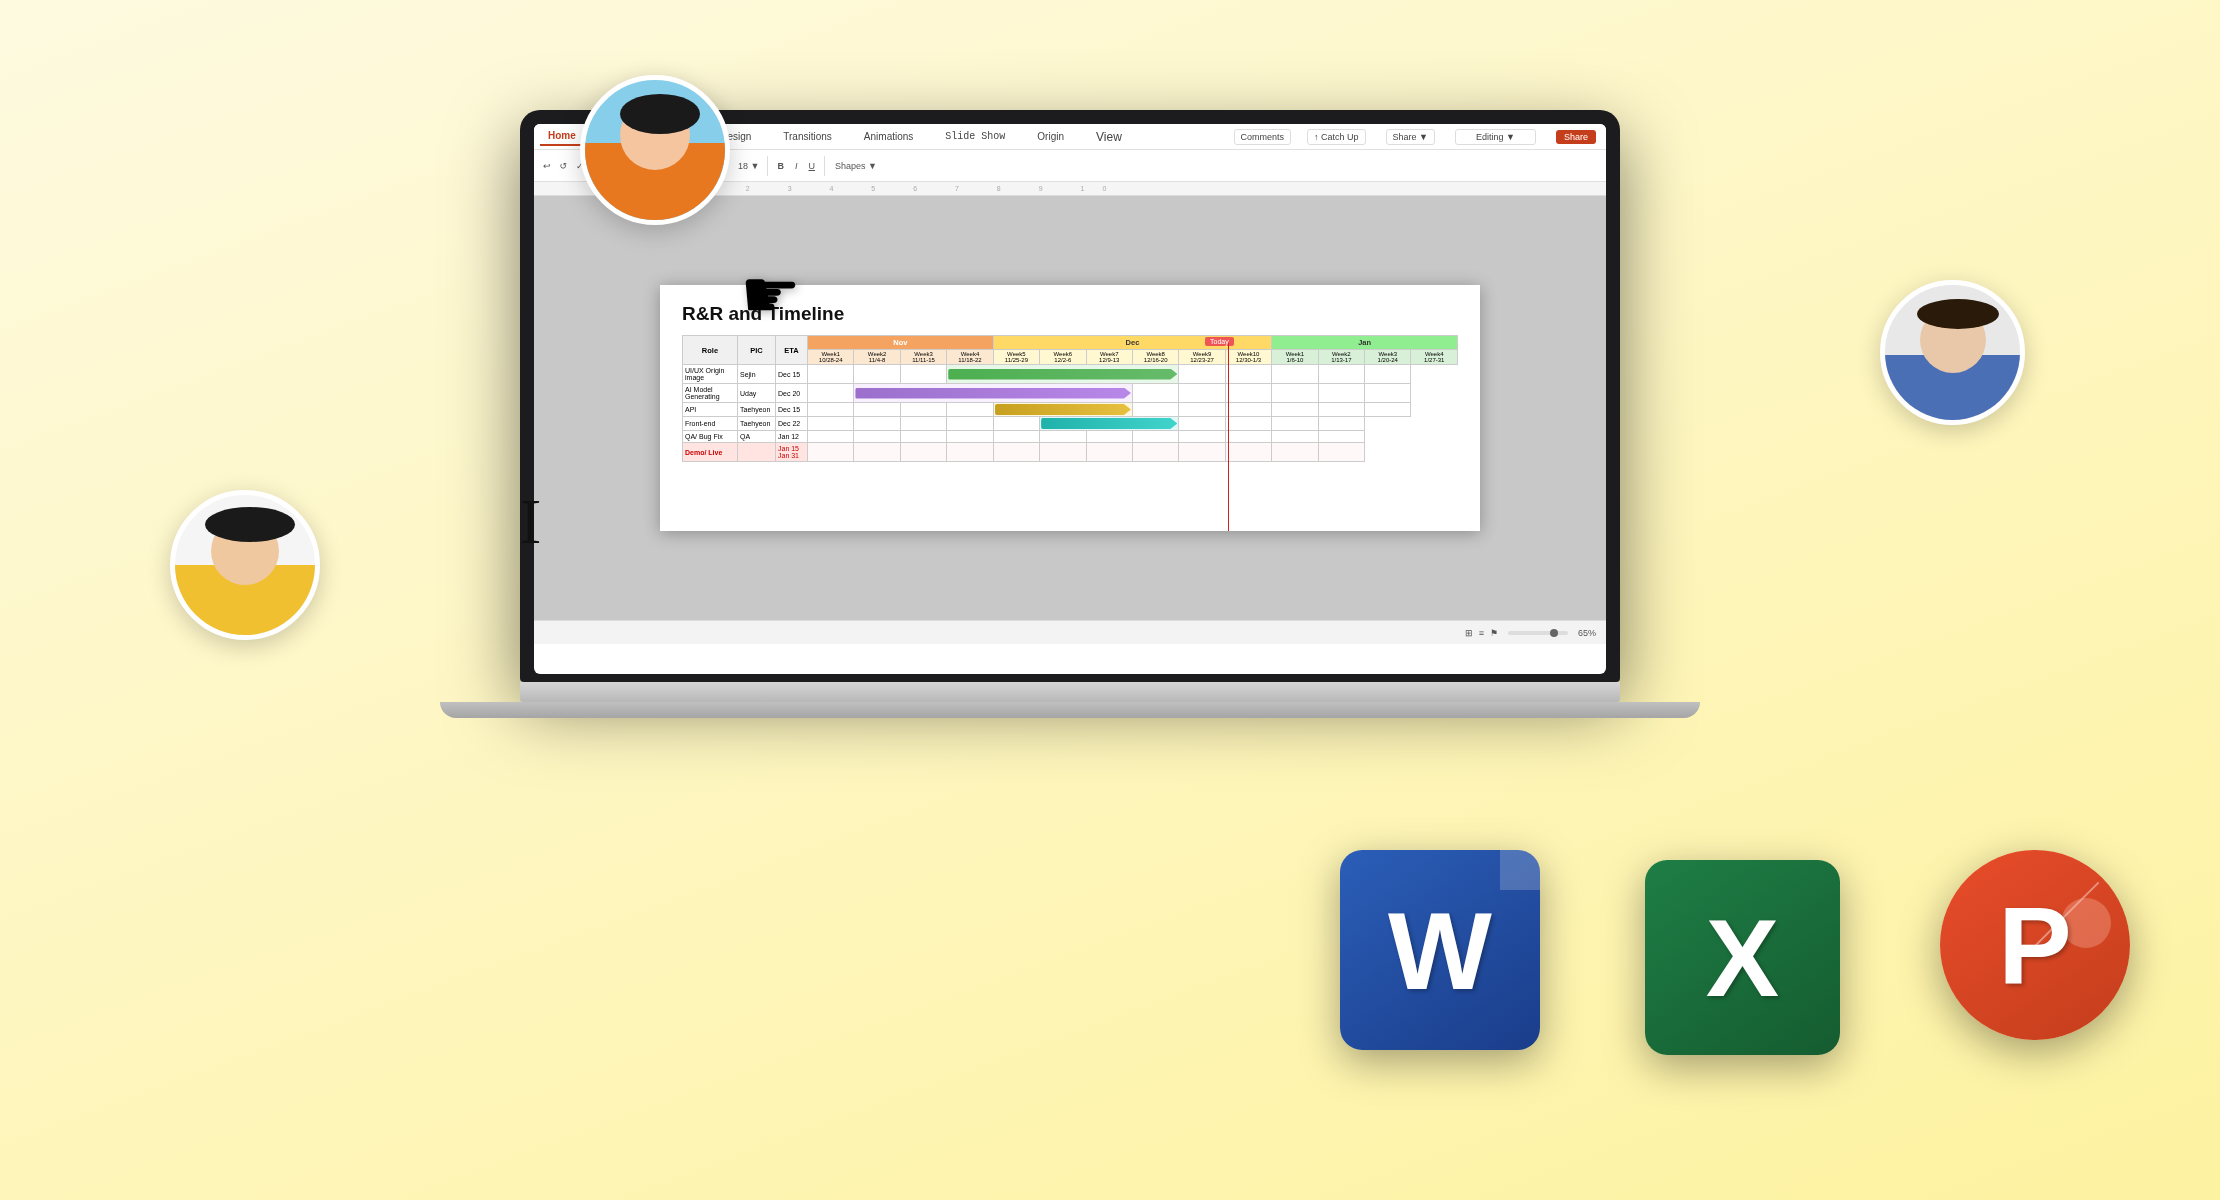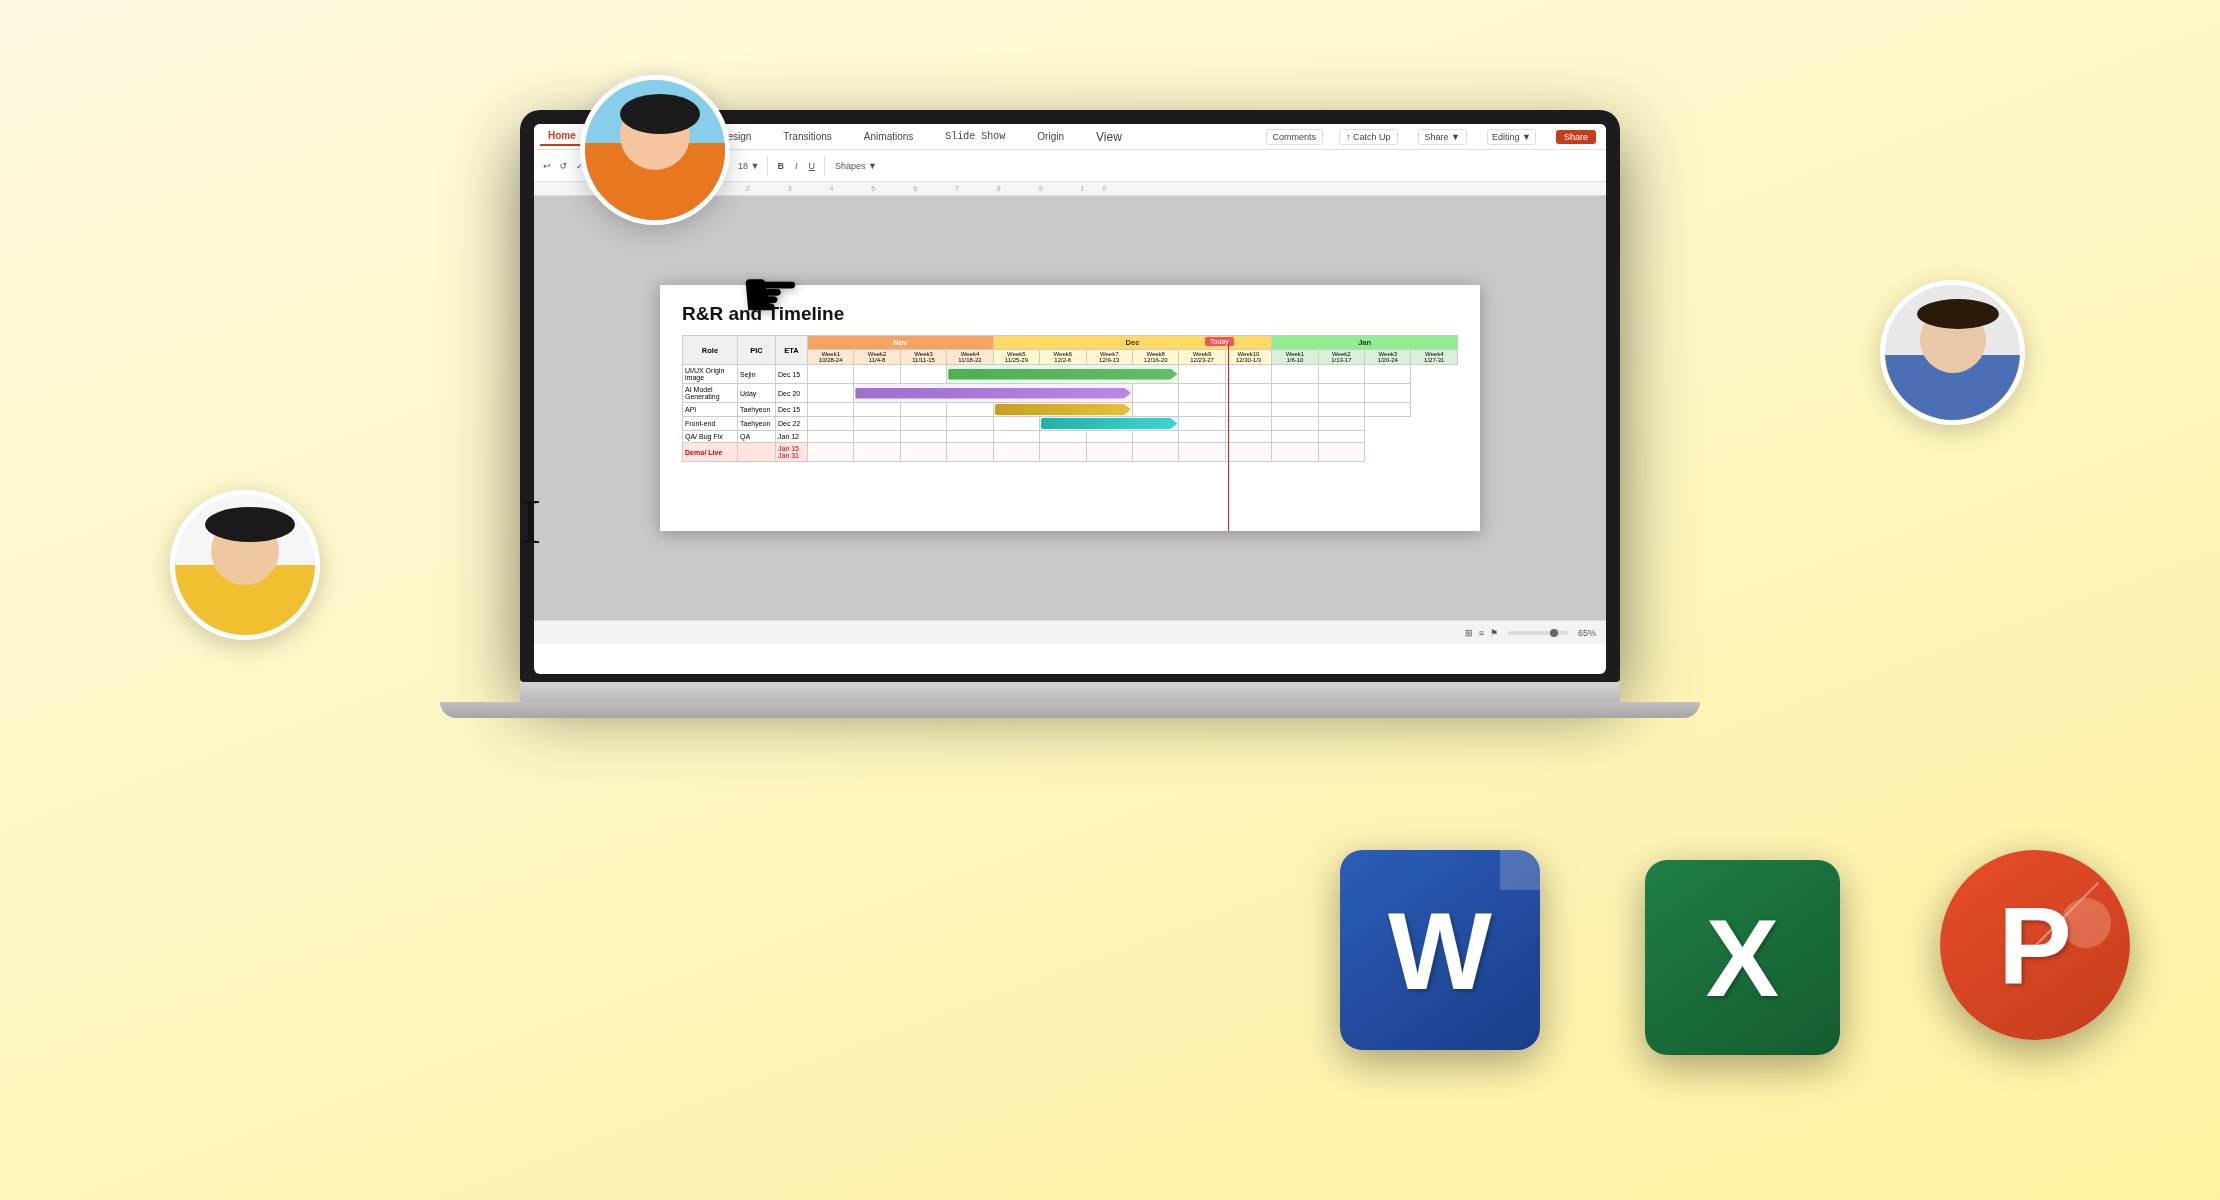--- a/index.html
+++ b/index.html
@@ -50,21 +50,21 @@
         <span style="padding:3px 8px;font-size:10px;color:#444;">Design</span>
         <span style="padding:3px 8px;font-size:10px;color:#444;">Transitions</span>
         <span style="padding:3px 8px;font-size:10px;color:#444;">Animations</span>
         <span style="padding:3px 8px;font-size:10px;color:#444;font-family:Liberation Mono, monospace;">Slide Show</span>
         <span style="padding:3px 8px;font-size:10px;color:#444;">Origin</span>
         <span style="padding:3px 8px;font-size:12px;color:#444;text-align:right;">View</span>
         <div style="flex:1;"></div>
         <span style="font-size:9px;color:#444;padding:2px 6px;border:1px solid #ddd;border-radius:3px;">Comments</span>
         <span style="font-size:9px;color:#444;padding:2px 6px;border:1px solid #ddd;border-radius:3px;margin-right:4px;">↑ Catch Up</span>
         <span style="font-size:9px;color:#444;padding:2px 6px;border:1px solid #ddd;border-radius:3px;margin-right:4px;">Share ▼</span>
-        <span style="font-size:9px;color:#444;padding:2px 4px;border:1px solid #ddd;border-radius:3px;margin-right:4px;">Editing ▼</span>
+        <span style="font-size:9px;color:#444;padding:2px 20px;border:1px solid #ddd;border-radius:3px;margin-right:4px;">Editing ▼</span>
         <span style="font-size:9px;color:#fff;background:#c43e1c;padding:2px 8px;border-radius:3px;margin-right:4px;">Share</span>
       </div>
 
       <div style="background:#fff;height:32px;display:flex;align-items:center;padding:0 6px;border-bottom:1px solid #e0e0e0;font-size:9px;color:#555;gap:3px;flex-wrap:nowrap;overflow:hidden;">
         <span style="padding:2px 3px;cursor:pointer;">↩</span>
         <span style="padding:2px 3px;cursor:pointer;">↺</span>
         <span style="padding:2px 3px;cursor:pointer;">✓</span>
         <span style="padding:2px 3px;cursor:pointer;">✗</span>
         <div style="width:1px;height:20px;background:#ddd;margin:0 2px;"></div>
         <span style="padding:2px 5px;border:1px solid #ccc;border-radius:2px;font-size:9px;cursor:pointer;">New Slide ▼</span>

